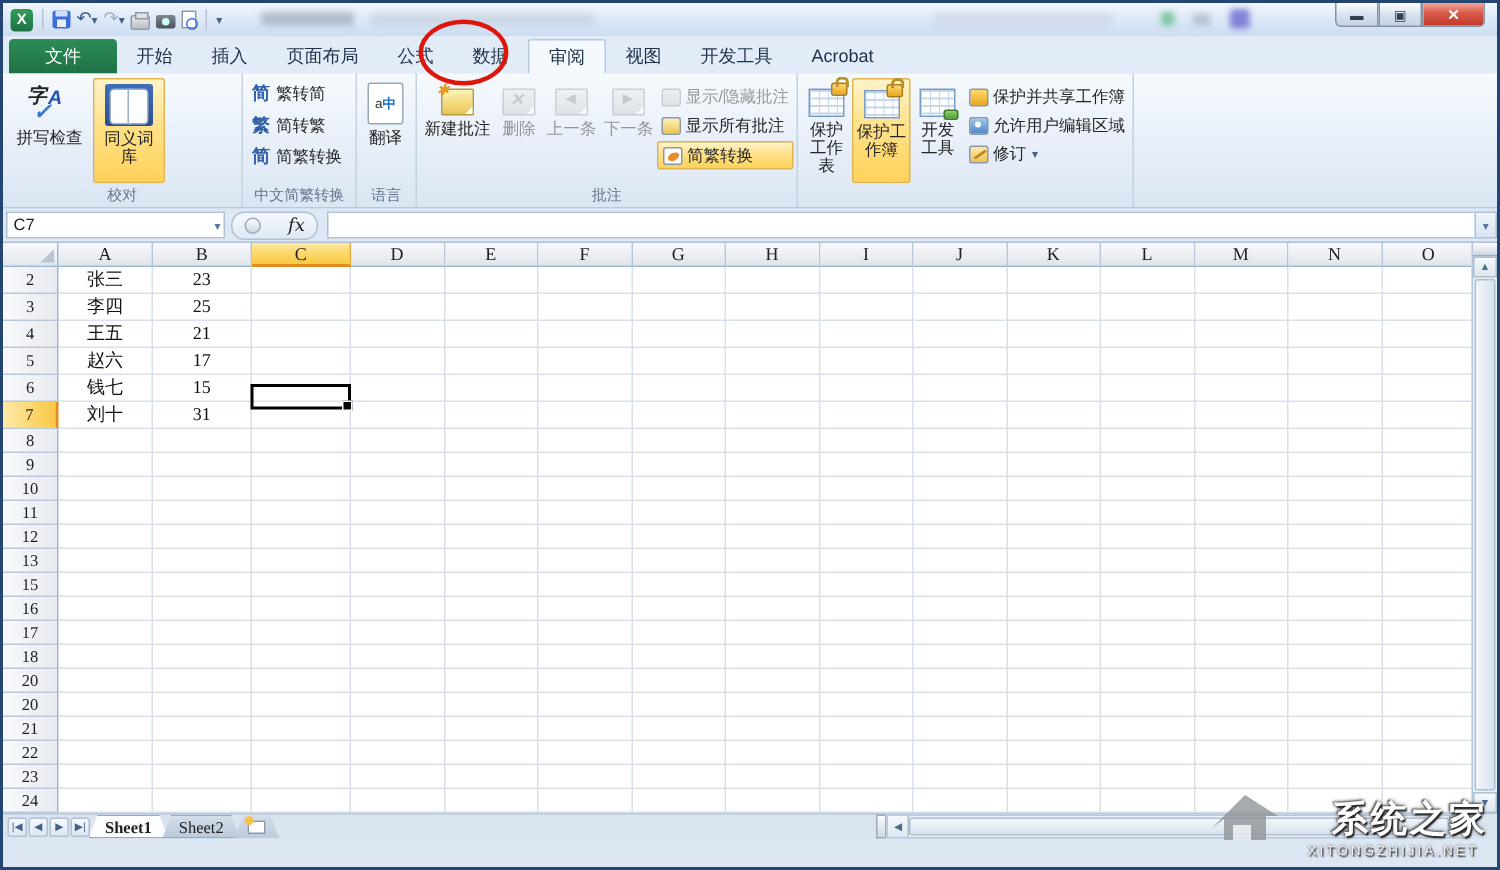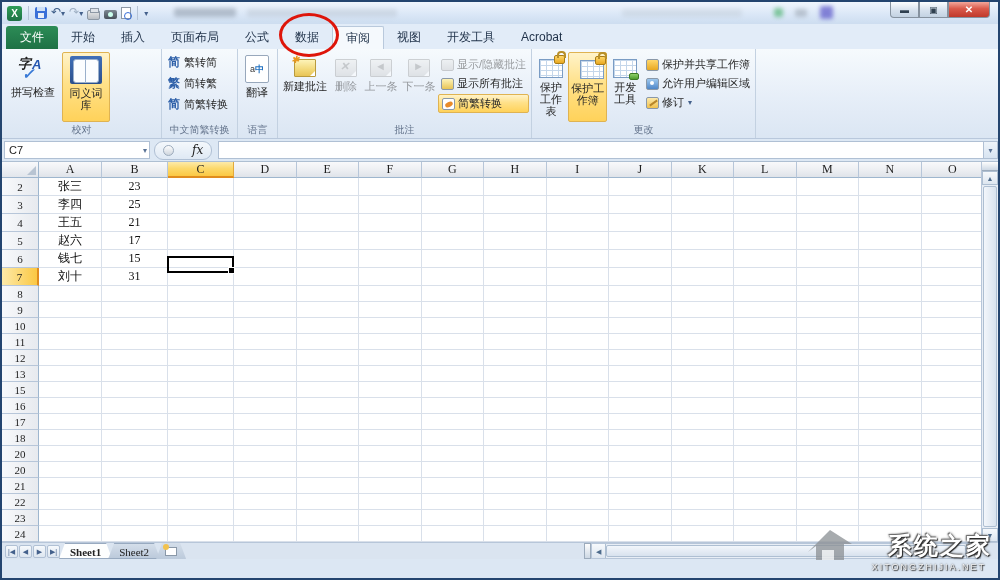--- a/index.html
+++ b/index.html
@@ -31,21 +31,21 @@
   .wbtn { width:29px; height:16px; border:1px solid #86929f; border-top:none; background:linear-gradient(#fdfeff,#d9e3ee 50%,#c3d2e2);
     display:flex; align-items:center; justify-content:center; font-size:9px; color:#30404f; }
   .wbtn.min { border-radius:0 0 0 4px; }
   .wbtn.close { width:42px; background:linear-gradient(#f2a79b,#d9594a 45%,#c0392b); color:#fff; font-weight:bold; border-radius:0 0 4px 0; font-size:10px; }
   .helpzone { position:absolute; right:10px; top:26px; display:flex; align-items:center; gap:10px; }
   .chevup { width:7px; height:7px; border-left:2px solid #5b7aa0; border-top:2px solid #5b7aa0; transform:rotate(45deg); margin-top:3px; }
   .helpbtn { width:15px; height:15px; border-radius:50%; background:linear-gradient(#7fb2e8,#2e6fc0); color:#fff; font-size:10px; font-weight:bold; text-align:center; line-height:15px; }
 
   
   .tabrow { position:absolute; left:0; right:0; top:22px; height:25px; background:#e2ecf8; display:flex; align-items:flex-end; }
-  .filetab { width:52px; height:23px; margin-left:4px; background:linear-gradient(#2c8c56,#1e7145); color:#fff;
+  .filetab { width:72px; height:23px; margin-left:4px; background:linear-gradient(#2c8c56,#1e7145); color:#fff;
     font-size:12px; text-align:center; line-height:23px; border-radius:3px 3px 0 0; }
   .tab { height:23px; padding:0 13px; font-size:12px; color:#1e3048; line-height:23px; }
   .tab.active { background:#f5f9fd; border:1px solid #b9c9dc; border-bottom:none; border-radius:2px 2px 0 0; color:#1e3048; }
   .red-ellipse { position:absolute; border:3px solid #de150a; border-radius:50%; pointer-events:none; z-index:60; }
   .circ-tab { left:277px; top:-11px; width:60px; height:44px; }
 
   
   .ribbon { position:absolute; left:0; right:0; top:47px; height:90px;
     background:linear-gradient(#f6fafd,#e6eef8 55%,#dbe6f3); border-bottom:1px solid #b9c8dc; display:flex; }
   .rgroup { position:relative; height:100%; border-right:1px solid #c3d1e1; padding:3px 2px 14px 2px; display:flex; align-items:flex-start; }
@@ -310,21 +310,21 @@
       <div class="glabel">批注</div>
     </div>
 
     <div class="rgroup" style="width:224px;">
       <div class="big" style="width:40px;">
         <span class="ic msheet" style="margin-top:4px;">
             <i class="mlock"></i>
           </span>
         <span class="lbl">保护工作表</span>
       </div>
-      <div class="big hl" style="width:46px;align-items:flex-end;">
+      <div class="big hl" style="width:46px;">
         <span class="ic msheet" style="margin-top:4px;">
             <i class="mlock"></i>
           </span>
         <span class="lbl">保护工作簿</span>
       </div>
       <div class="big" style="width:42px;">
         <span class="ic msheet" style="margin-top:4px;">
             <i class="mshare"></i>
           </span>
         <span class="lbl">开发工具</span>
@@ -337,21 +337,20 @@
         <div class="sbtn">
           <span class="mi users"></span>
           <span>允许用户编辑区域</span>
         </div>
         <div class="sbtn">
           <span class="mi pencil"></span>
           <span>修订</span>
           <span class="caret">▾</span>
         </div>
       </div>
-      <div class="glabel">更改</div>
 
     </div>
     <div style="flex:1;"></div>
   </div>
 
   <div class="fbar">
     <div class="namebox"><span>C7</span><span class="dd">▾</span></div>
     <div class="fxpill">
       <span class="graycirc"></span>
       <span class="fx">fx</span>

